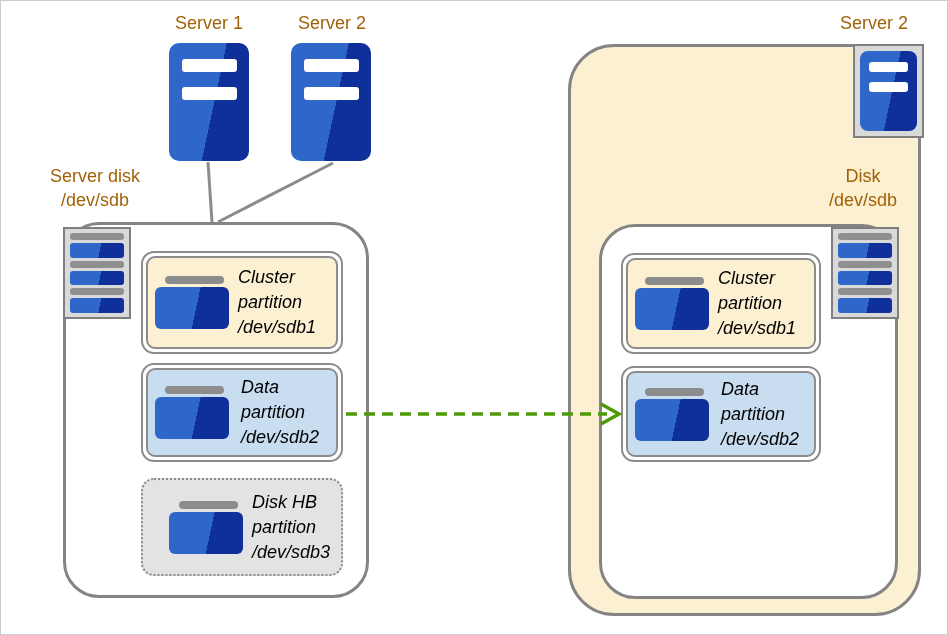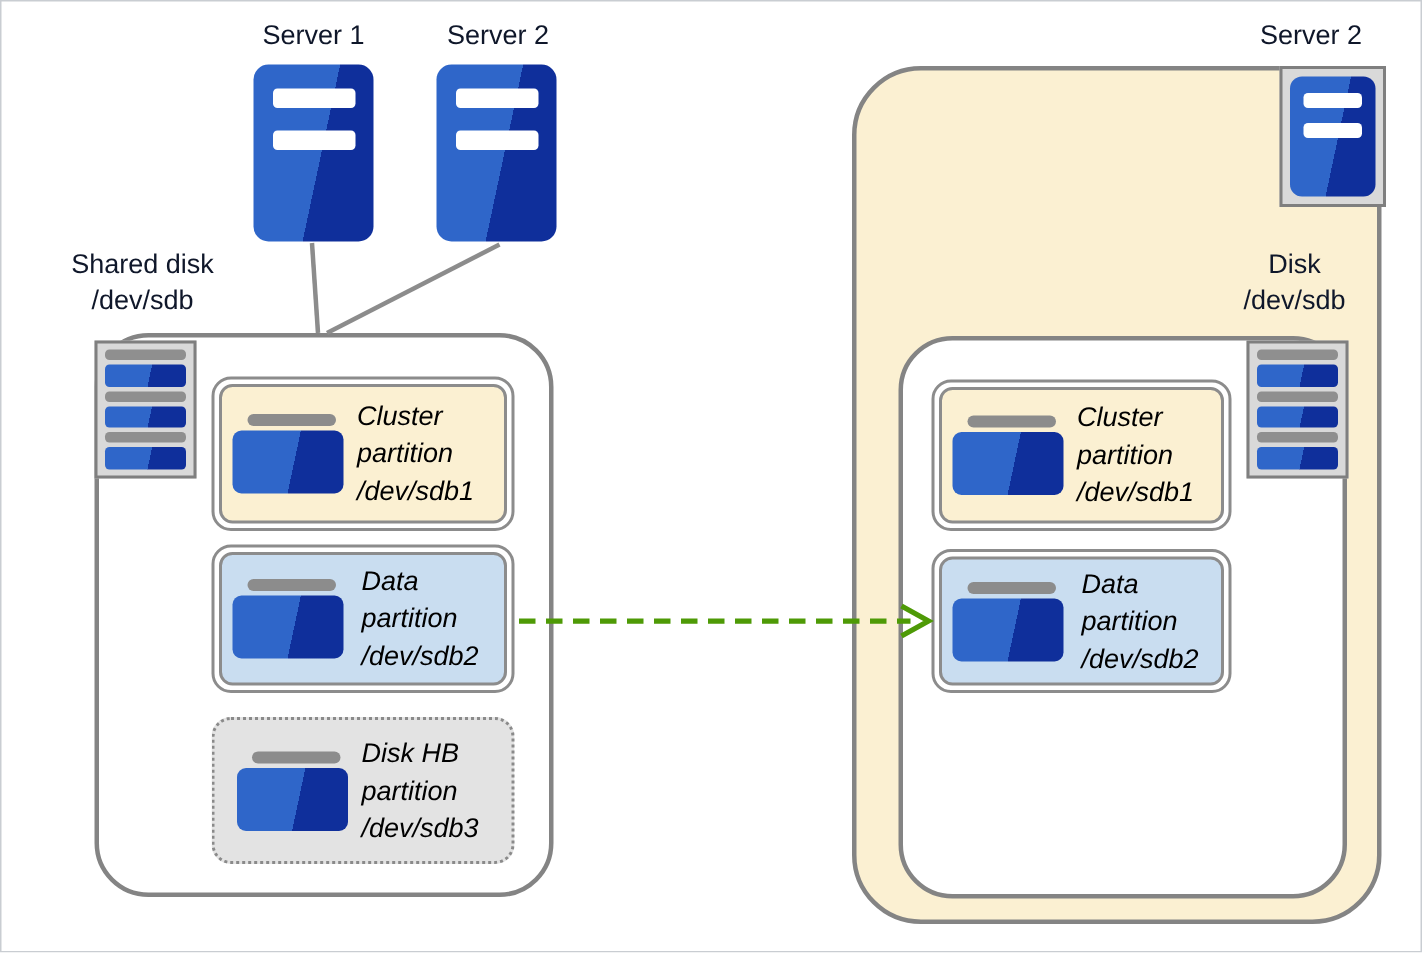--- a/index.html
+++ b/index.html
@@ -1,17 +1,17 @@
 <!DOCTYPE html>
 <html><head>
 <meta charset="utf-8">
 <style>
   html,body{margin:0;padding:0;background:#fff;font-family:"Liberation Sans",sans-serif;}
   .canvas{position:relative;width:946px;height:633px;background:#fff;border:1px solid #c9cdd2;overflow:hidden;}
-  .lbl{position:absolute;font-size:18px;line-height:24px;color:#0f172a;text-align:center;white-space:nowrap;}
+  .lbl{position:absolute;font-size:18px;line-height:24px;color:#a16207;text-align:center;white-space:nowrap;}
 
   
   .server{position:absolute;width:80px;height:118px;border-radius:10px;
           background:linear-gradient(102deg,#2F66C9 55%,#0F2F9B 55%);}
   .server .slot{position:absolute;left:13px;width:55px;height:13px;background:#fff;border-radius:3px;}
   .server .slot.s1{top:16px;} .server .slot.s2{top:44px;}
   .server.small{position:relative;width:57px;height:80px;border-radius:8px;margin:5px auto 0;}
   .server.small .slot{left:9px;width:39px;height:10px;}
   .server.small .slot.s1{top:11px;} .server.small .slot.s2{top:31px;}
 
@@ -27,21 +27,21 @@
   
   .container-white{position:absolute;background:#fff;border:3px solid #848484;border-radius:36px;box-sizing:border-box;}
   .container-tan{position:absolute;background:#FBF0D2;border:3px solid #848484;border-radius:46px;box-sizing:border-box;}
 
   
   .partition{position:absolute;background:#fff;border:2px solid #8C8C8C;border-radius:13px;padding:3px;box-sizing:border-box;}
   .partition-inner{width:100%;height:100%;border:2px solid #8C8C8C;border-radius:9px;box-sizing:border-box;
                    display:flex;align-items:center;gap:9px;padding-left:7px;font-style:italic;}
   .partition-inner.cream{background:#FBF0D2;}
   .partition-inner.blue{background:#C9DDF0;gap:12px;}
-  .partition.dotted{border:2px dotted #8A8A8A;background:#E3E3E3;border-radius:13px;padding:8px;}
+  .partition.dotted{border:2px dotted #8A8A8A;background:#E3E3E3;border-radius:13px;padding:19px;}
   .partition.dotted .partition-inner{border:none;background:transparent;}
 
   
   .part-icon{width:74px;flex:0 0 74px;}
   .part-icon .bar{width:59px;height:8px;background:#8C8C8C;border-radius:4px;margin-left:10px;margin-bottom:3px;}
   .part-icon .platter{width:74px;height:42px;border-radius:6px;background:linear-gradient(102deg,#2F66C9 55%,#0F2F9B 55%);}
 
   .part-text{font-size:18px;line-height:25px;color:#000;}
 
   svg.overlay{position:absolute;left:0;top:0;pointer-events:none;}
@@ -71,21 +71,21 @@
   </div>
 
   <div class="icon-box" style="left:852px;top:43px;width:71px;height:94px;">
     <div class="server small">
       <div class="slot s1"></div>
       <div class="slot s2"></div>
     </div>
   </div>
 
   <div class="lbl" style="left:18px;top:163px;width:152px;">
-    <div>Shared disk</div>
+    <div>Server disk</div>
     <div>/dev/sdb</div>
   </div>
 
   <div class="lbl" style="left:812px;top:163px;width:100px;">
     <div>Disk</div>
     <div>/dev/sdb</div>
   </div>
 
   <div class="disk-array" style="left:62px;top:226px;">
     <div class="gbar"></div>

